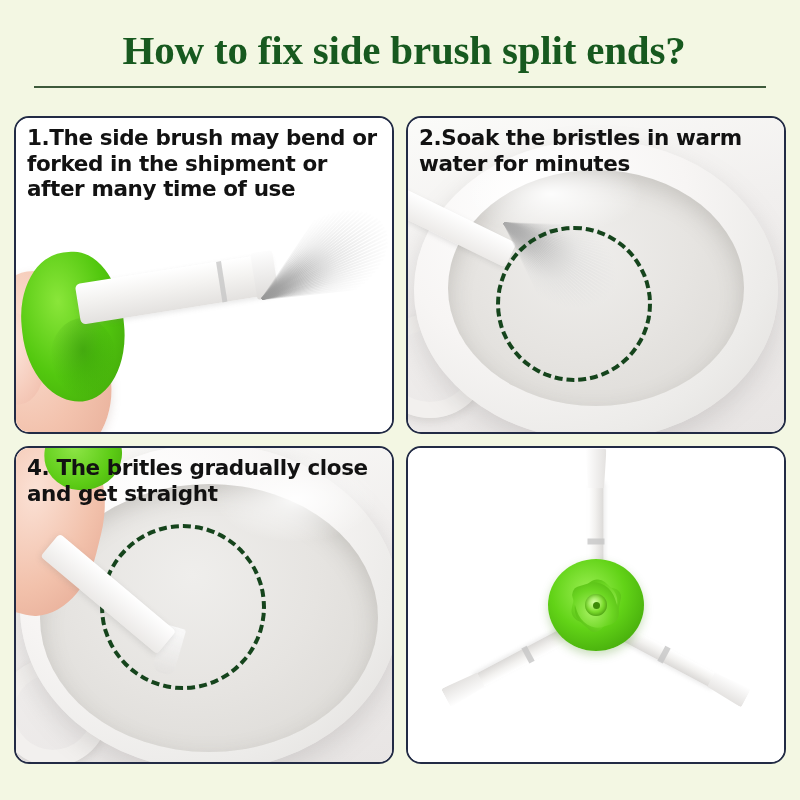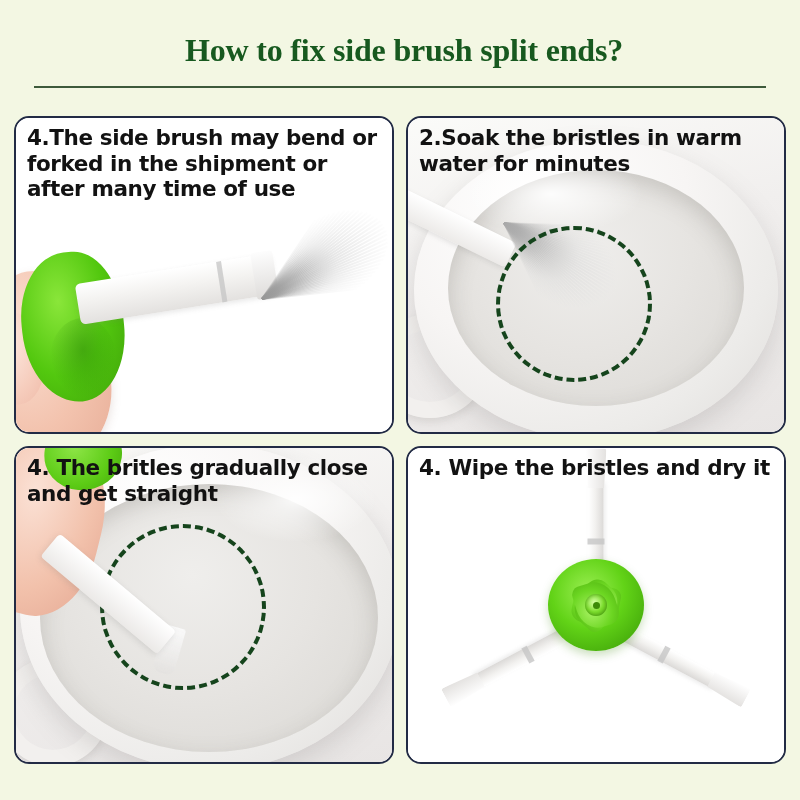--- a/index.html
+++ b/index.html
@@ -29,21 +29,21 @@
     position: absolute;
     top: 26px;
     left: 0;
     width: 800px;
     text-align: center;
   }
 
   .title {
     font-family: "Liberation Serif", "DejaVu Serif", serif;
     font-weight: bold;
-    font-size: 32px;
+    font-size: 41px;
     line-height: 48px;
     color: #17591f;
     letter-spacing: -0.2px;
     white-space: nowrap;
     display: inline-block;
     padding: 0 6px 4px 6px;
     margin-left: 8px;
   }
 
   .title-rule {
@@ -453,21 +453,21 @@
             <i style="width: 124.435px; transform: rotate(-16.6061deg); opacity: 0.66;"></i>
             <i style="width: 120.869px; transform: rotate(-15.0909deg); opacity: 0.62;"></i>
             <i style="width: 117.078px; transform: rotate(-13.5758deg); opacity: 0.57;"></i>
             <i style="width: 113.096px; transform: rotate(-12.0606deg); opacity: 0.52;"></i>
             <i style="width: 108.96px; transform: rotate(-10.5455deg); opacity: 0.47;"></i>
             <i style="width: 104.706px; transform: rotate(-9.0303deg); opacity: 0.42;"></i>
             <i style="width: 100.373px; transform: rotate(-7.51515deg); opacity: 0.37;"></i>
             <i style="width: 96px; transform: rotate(-6deg); opacity: 0.32;"></i>
           </div>
       </div>
-      <div class="panel-caption">4.The side brush may bend or forked in the shipment or after many time of use</div>
+      <div class="panel-caption">1.The side brush may bend or forked in the shipment or after many time of use</div>
     </div>
 
     <div class="panel p2">
       <div class="photo">
         <div class="mug-bg"></div>
         <div class="mug-handle" style="left:-34px; top:196px; width:112px; height:104px;"></div>
         <div class="mug-body" style="left:6px; top:22px; width:364px; height:300px;"></div>
         <div class="mug-inner" style="left:40px; top:52px; width:296px; height:236px;"></div>
         <div class="mug-gloss" style="left:48px; top:34px; width:190px; height:84px;"></div>
         <div class="p2-stick"></div>
@@ -549,17 +549,16 @@
           <div class="p4-hub">
               <div class="p4-blade" style="transform: rotate(12deg);"></div>
               <div class="p4-blade" style="transform: rotate(132deg);"></div>
               <div class="p4-blade" style="transform: rotate(252deg);"></div>
             </div>
           <div class="p4-boss">
             <div class="p4-boss-dot"></div>
           </div>
         </div>
       </div>
-      <div class="panel-caption">4. Wipe the bristles and dry it</div>
     </div>
 
   </div>
 </div>
 
 </body></html>

